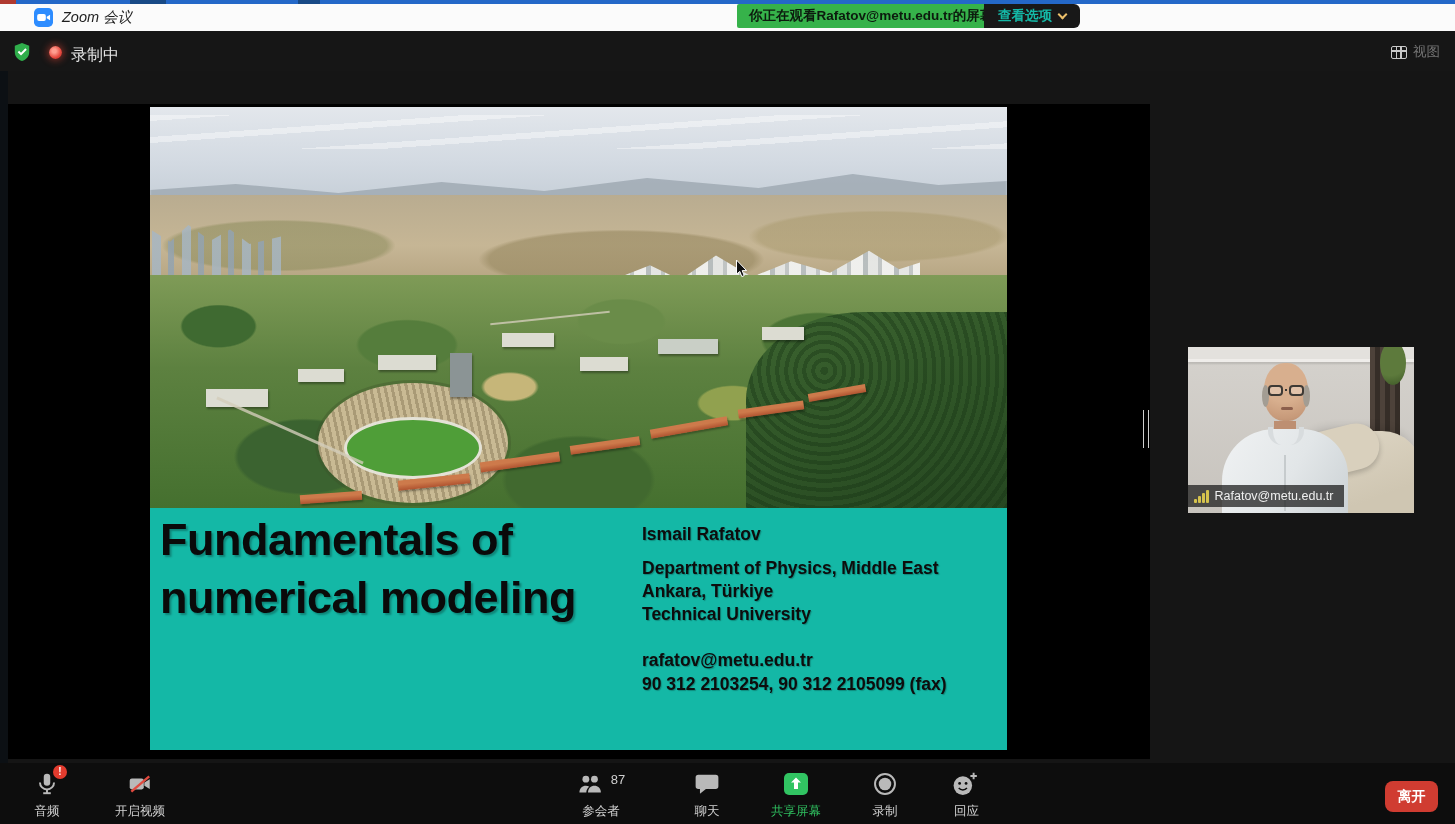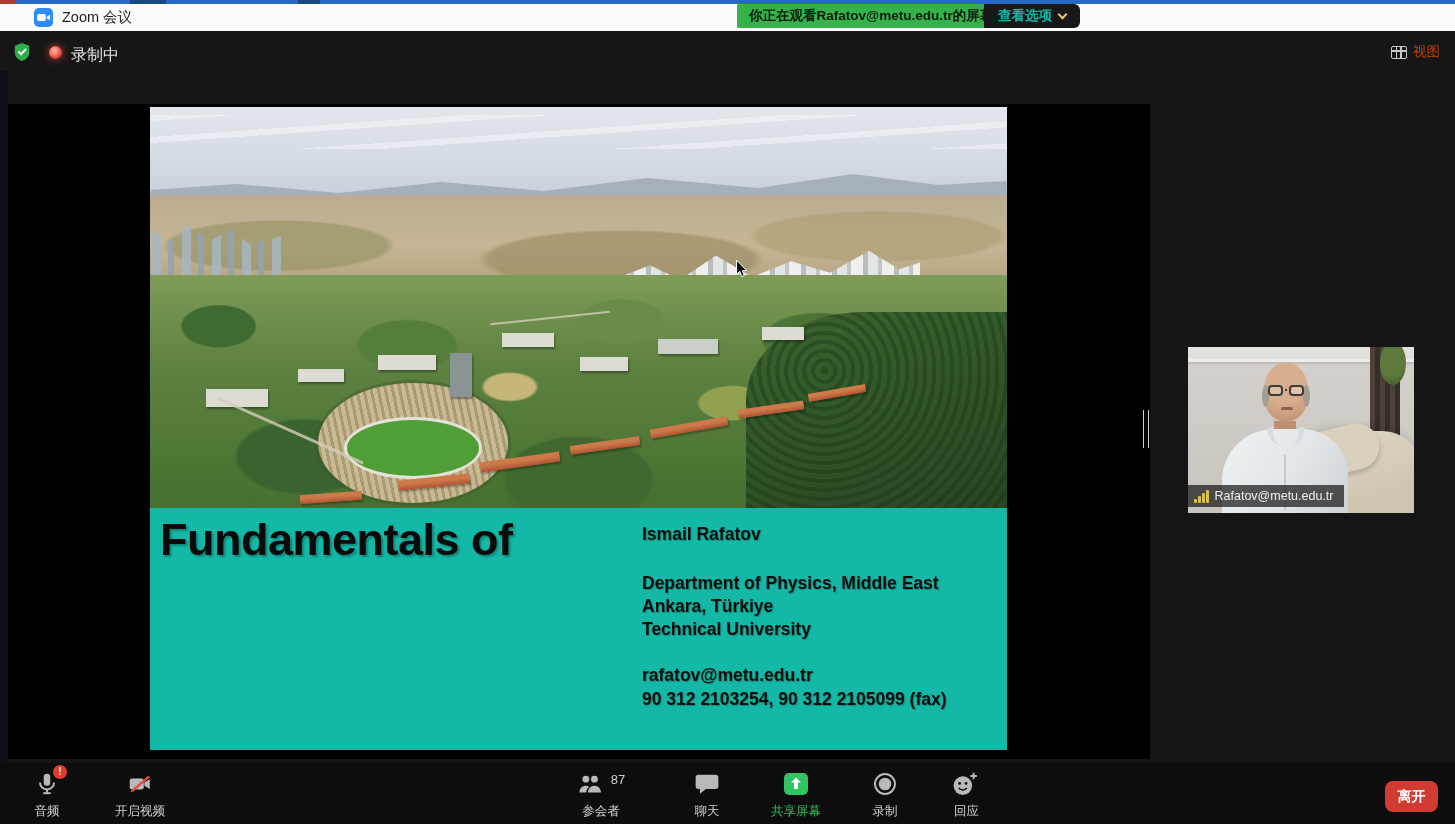--- a/index.html
+++ b/index.html
@@ -8,21 +8,21 @@
          font-family:"Liberation Sans",sans-serif;}
 
   
   .top-strip{position:absolute;left:0;top:0;width:1455px;height:5px;background:#2468c8;}
   .top-strip .seg{position:absolute;top:0;height:5px;}
 
   
   .title-bar{position:absolute;left:0;top:4px;width:1455px;height:27px;background:#fbfbfb;
              display:flex;align-items:center;}
   .zoom-app-icon{margin-left:34px;width:19px;height:19px;}
-  .window-title{margin-left:9px;font-size:14.5px;color:#1f1f1f;}
+  .window-title{margin-left:9px;font-size:14.5px;color:#1f1f1f;font-style:italic;}
 
   .watch-banner{position:absolute;left:737px;top:4px;height:24px;background:#36b24a;
                 display:flex;align-items:center;padding:0 12px;border-radius:2px 0 0 2px;}
   .watch-banner span{font-size:13.5px;color:#0c1b0e;font-weight:700;}
   .view-options{position:absolute;left:984px;top:4px;height:24px;background:#181818;
                 border-radius:0 6px 6px 0;display:flex;align-items:center;gap:7px;
                 padding:0 14px;cursor:pointer;}
   .view-options span{font-size:13.5px;color:#14b8a6;font-weight:700;}
   .chev-down{width:7px;height:7px;border-right:2px solid #ecc06a;border-bottom:2px solid #ecc06a;
              transform:rotate(45deg);margin-top:-3px;}
@@ -32,21 +32,21 @@
   .shield{position:absolute;left:13px;top:42px;width:18px;height:20px;}
   .rec-dot{position:absolute;left:49px;top:46px;width:13px;height:13px;border-radius:50%;
            background:radial-gradient(circle at 40% 38%,#ff9d8f 0 18%,#e5473d 60%,#b02a22 100%);
            box-shadow:0 0 7px 2px rgba(235,70,55,.45);}
   .rec-label{position:absolute;left:71px;top:45px;font-size:16px;color:#e3e3e3;}
   .view-btn{position:absolute;right:15px;top:43px;display:flex;align-items:center;gap:6px;cursor:pointer;}
   .grid-icon{width:16px;height:13px;border:1.5px solid #c9c9c9;border-radius:2px;
     background:
       linear-gradient(to right,transparent 0 4px,#c9c9c9 4px 5.5px,transparent 5.5px 8.5px,#c9c9c9 8.5px 10px,transparent 10px),
       linear-gradient(to bottom,transparent 0 3px,#c9c9c9 3px 4.5px,transparent 4.5px);}
-  .view-btn span{font-size:13.5px;color:#c2410c;font-family:Liberation Mono, monospace;}
+  .view-btn span{font-size:13.5px;color:#737373;font-family:Liberation Mono, monospace;}
 
   
   .content{position:absolute;left:0;top:71px;width:1455px;height:692px;background:#151515;}
   .left-edge{position:absolute;left:0;top:0;width:8px;height:692px;background:#0c1014;}
   .share-viewport{position:absolute;left:8px;top:33px;width:1142px;height:655px;background:#000;}
 
   
   .slide{position:absolute;left:142px;top:3px;width:857px;height:643px;background:#14b8a6;}
   .photo{position:absolute;left:0;top:0;width:857px;height:401px;overflow:hidden;background:#cfd6dd;}
   .ph-sky{position:absolute;left:0;top:0;width:100%;height:100px;
@@ -92,21 +92,21 @@
   .bld{position:absolute;background:#dcdcd2;box-shadow:1px 2px 2px rgba(0,0,0,.35);}
   .roof{position:absolute;background:linear-gradient(180deg,#cd7a4b 0 40%,#b05330 100%);
         box-shadow:1px 2px 2px rgba(0,0,0,.3);}
   .ph-road{position:absolute;background:#d3cdba;opacity:.8;}
 
   .slide-title{position:absolute;left:10px;top:404px;width:470px;
     font-size:45px;font-weight:700;line-height:58px;color:#0a0a0a;letter-spacing:-.5px;
     text-shadow:2px 2px 2px rgba(0,0,0,.28);}
   .author-block{position:absolute;left:492px;top:416px;width:360px;color:#0d0d0d;
     font-weight:700;font-size:17.5px;line-height:23px;text-shadow:1px 1px 1px rgba(0,0,0,.25);}
-  .author-name{margin-bottom:26px;}
+  .author-name{margin-bottom:11px;}
   .affiliation{margin-bottom:22px;}
   .contact{line-height:24px;}
 
   .cursor{position:absolute;left:585px;top:152px;width:13px;height:20px;}
 
   
   .drag-handle{position:absolute;left:1143px;top:339px;width:6px;height:38px;
     border-left:1.5px solid #cfcfcf;border-right:1.5px solid #cfcfcf;cursor:col-resize;}
 
   
@@ -229,20 +229,21 @@
           <div class="roof" style="left:420px;top:334px;width:70px;height:9px;transform:rotate(-8deg);"></div>
           <div class="roof" style="left:500px;top:316px;width:78px;height:9px;transform:rotate(-10deg);"></div>
           <div class="roof" style="left:588px;top:298px;width:66px;height:9px;transform:rotate(-8deg);"></div>
           <div class="roof" style="left:658px;top:282px;width:58px;height:8px;transform:rotate(-10deg);"></div>
           <div class="ph-road" style="left:60px;top:322px;width:160px;height:3px;transform:rotate(24deg);"></div>
           <div class="ph-road" style="left:340px;top:210px;width:120px;height:2px;transform:rotate(-6deg);"></div>
         </div>
 
         <div class="slide-title">
           <div>Fundamentals of</div>
+          <div>numerical modeling</div>
         </div>
 
         <div class="author-block">
           <div class="author-name">Ismail Rafatov</div>
           <div class="affiliation">
             <div>Department of Physics, Middle East</div>
             <div>Ankara, Türkiye</div>
             <div>Technical University</div>
           </div>
           <div class="contact">rafatov@metu.edu.tr</div>

